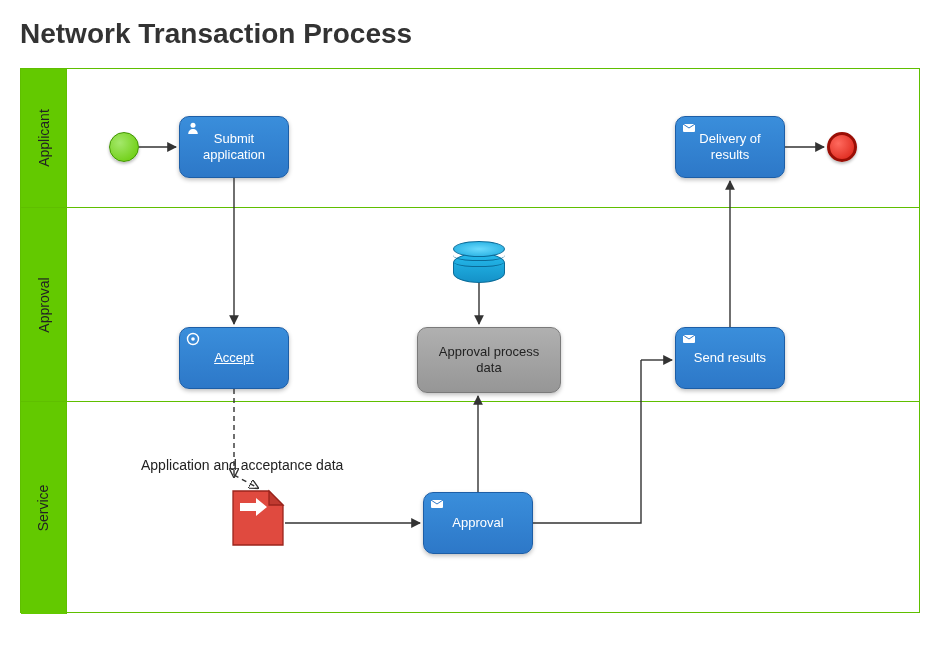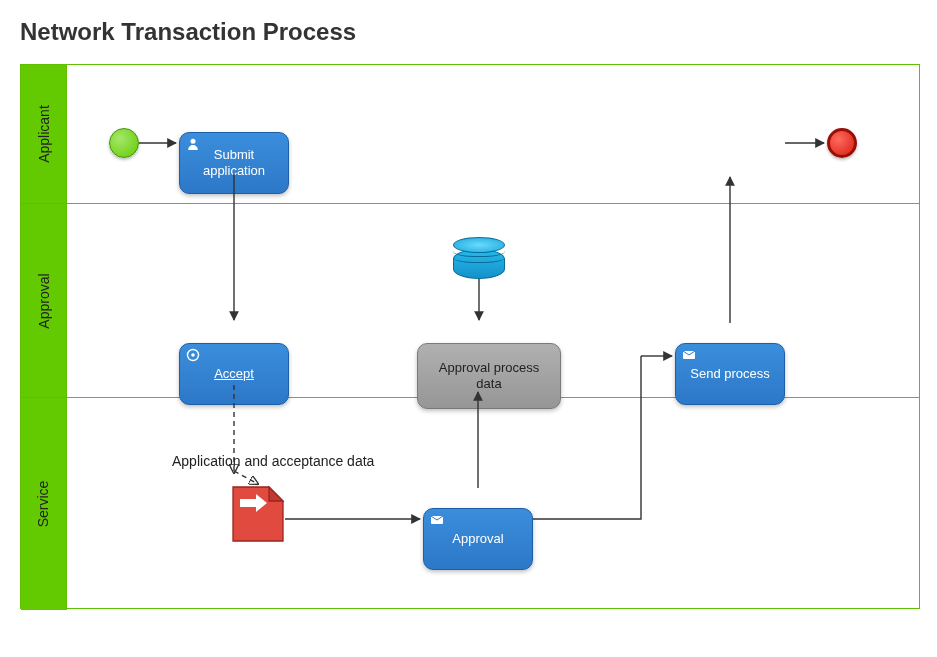--- a/index.html
+++ b/index.html
@@ -5,21 +5,21 @@
   * { box-sizing: border-box; }
   body {
     margin: 0;
     padding: 18px 20px;
     font-family: "Segoe UI", Arial, sans-serif;
     background: #fff;
     color: #333;
   }
   h1.title {
     margin: 0 0 18px 0;
-    font-size: 24px;
+    font-size: 28px;
     font-weight: 700;
     color: #333;
   }
   .pool {
     position: relative;
     width: 900px;
     height: 545px;
     border: 1px solid #5fbf00;
   }
   .lane {
@@ -56,21 +56,20 @@
     border-radius: 10px;
     font-size: 13px;
     color: #fff;
     text-align: center;
     display: flex;
     align-items: center;
     justify-content: center;
     padding: 4px 10px;
     line-height: 1.2;
     box-shadow: 0 2px 4px rgba(0,0,0,.25);
-    margin-top: 20px;
   }
   .task.blue {
     background: linear-gradient(#3a8edb, #2d78c8);
     border: 1px solid #1d5ea6;
   }
   .task.gray {
     background: linear-gradient(#b0b0b0, #969696);
     border: 1px solid #7a7a7a;
     color: #222;
   }
@@ -132,21 +131,20 @@
   }
   .doc {
     position: absolute;
     width: 54px;
     height: 58px;
   }
   .annotation {
     position: absolute;
     font-size: 14px;
     color: #222;
-    margin-left: 31px;
   }
 
   
   svg.arrows {
     position: absolute;
     left: 0;
     top: 0;
     overflow: visible;
     pointer-events: none;
   }
@@ -183,20 +181,29 @@
   <div class="task blue" style="left:158px; top:47px;">
     <span class="marker">
       <svg viewBox="0 0 14 14" width="14" height="14">
           <circle cx="7" cy="4.3" r="2.5" fill="#fff"></circle>
           <path d="M2.2 13c0-3 2.2-5 4.8-5s4.8 2 4.8 5z" fill="#fff"></path>
         </svg>
     </span>
     <span>Submit application</span>
   </div>
 
+  <div class="task blue" style="left:654px; top:47px;">
+    <span class="marker">
+      <svg viewBox="0 0 14 14" width="14" height="14">
+          <rect x="1" y="3" width="12" height="8" rx="1" fill="#fff"></rect>
+          <path d="M1 3l6 4 6-4" stroke="#2d78c8" stroke-width="1" fill="none"></path>
+        </svg>
+    </span>
+    <span>Delivery of results</span>
+  </div>
 
   <div class="task blue" style="left:158px; top:258px;text-decoration:underline;">
     <span class="marker">
       <svg viewBox="0 0 14 14" width="14" height="14">
           <circle cx="7" cy="7" r="5.5" fill="none" stroke="#fff" stroke-width="1.4"></circle>
           <circle cx="7" cy="7" r="1.8" fill="#fff"></circle>
         </svg>
     </span>
     <span>Accept</span>
   </div>
@@ -205,21 +212,21 @@
     <span>Approval process data</span>
   </div>
 
   <div class="task blue" style="left:654px; top:258px;">
     <span class="marker">
       <svg viewBox="0 0 14 14" width="14" height="14">
           <rect x="1" y="3" width="12" height="8" rx="1" fill="#fff"></rect>
           <path d="M1 3l6 4 6-4" stroke="#2d78c8" stroke-width="1" fill="none"></path>
         </svg>
     </span>
-    <span>Send process</span>
+    <span>Send results</span>
   </div>
 
   <div class="task blue" style="left:402px; top:423px;">
     <span class="marker">
       <svg viewBox="0 0 14 14" width="14" height="14">
           <rect x="1" y="3" width="12" height="8" rx="1" fill="#fff"></rect>
           <path d="M1 3l6 4 6-4" stroke="#2d78c8" stroke-width="1" fill="none"></path>
         </svg>
     </span>
     <span>Approval</span>

